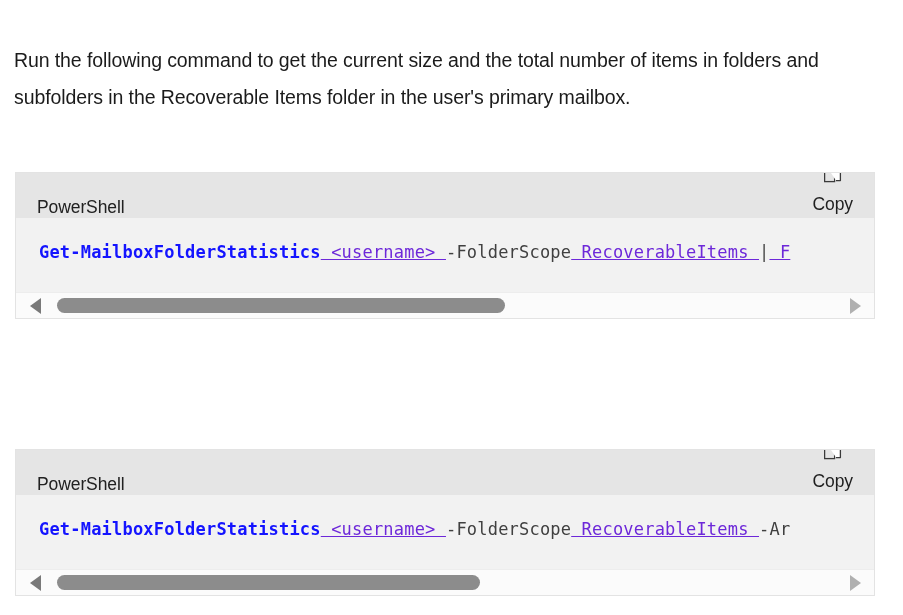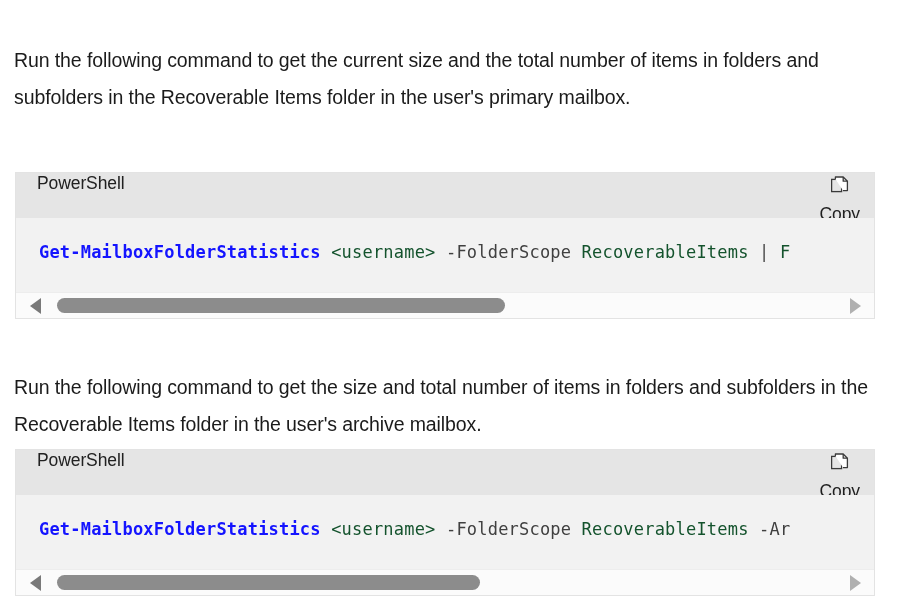--- a/index.html
+++ b/index.html
@@ -57,23 +57,23 @@
     background: #f2f2f2;
     overflow: hidden;
   }
   .codeblock-1 { top: 172px; }
   .codeblock-2 { top: 449px; }
 
   .code-header {
     height: 45px;
     background: #e5e5e5;
     display: flex;
-    align-items: flex-start;
+    align-items: flex-end;
     justify-content: space-between;
-    padding: 0 10px 0 21px;
+    padding: 0 17px 0 21px;
     box-sizing: border-box;
   }
   .code-lang {
     font-size: 17.5px;
     color: #212121;
     letter-spacing: -0.1px;
   }
   .copy-button {
     display: flex;
     align-items: center;
@@ -108,21 +108,21 @@
     left: 23px;
     top: 24px;
     white-space: pre;
     font-family: "DejaVu Sans Mono", monospace;
     font-size: 17px;
     letter-spacing: 0.2px;
     color: #1c1c1c;
   }
   .tok-cmdlet { color: #1414ff; font-weight: bold; }
   .tok-param  { color: #404040; }
-  .tok-plain  { color: #14532d; }
+  .tok-plain  { color: #6d28d9; text-decoration: underline; }
   .tok-pipe   { color: #4a4a4a; }
 
   
   .hscrollbar {
     height: 25px;
     background: #fbfbfb;
     border-top: 1px solid #ededed;
     position: relative;
   }
   .sb-arrow {
@@ -187,21 +187,20 @@
       <div class="sb-arrow sb-arrow-left">
         <span class="tri tri-left"></span>
       </div>
       <div class="sb-thumb sb-thumb-1"></div>
       <div class="sb-arrow sb-arrow-right">
         <span class="tri tri-right"></span>
       </div>
     </div>
   </div>
 
-  <p class="para para-2">Run the following command to get the size and total number of items in folders and subfolders in the Recoverable Items folder in the user's archive mailbox.</p>
 
   <div class="codeblock codeblock-2">
     <div class="code-header">
       <span class="code-lang">PowerShell</span>
       <button class="copy-button">
         <span class="copy-icon">
           <svg viewBox="0 0 18 19" width="18" height="19" xmlns="http://www.w3.org/2000/svg">
             <rect x="0.6" y="3.4" width="10" height="12.2" fill="none" stroke="#3a3a3a" stroke-width="1.3"></rect>
             <path d="M4.4 3.0 L4.4 1.0 L12.2 1.0 L16.4 5.2 L16.4 14.6 L12.0 14.6" fill="#ffffff" stroke="#3a3a3a" stroke-width="1.3" stroke-linejoin="round"></path>
             <path d="M12.2 1.0 L12.2 5.2 L16.4 5.2" fill="none" stroke="#3a3a3a" stroke-width="1.3" stroke-linejoin="round"></path>

